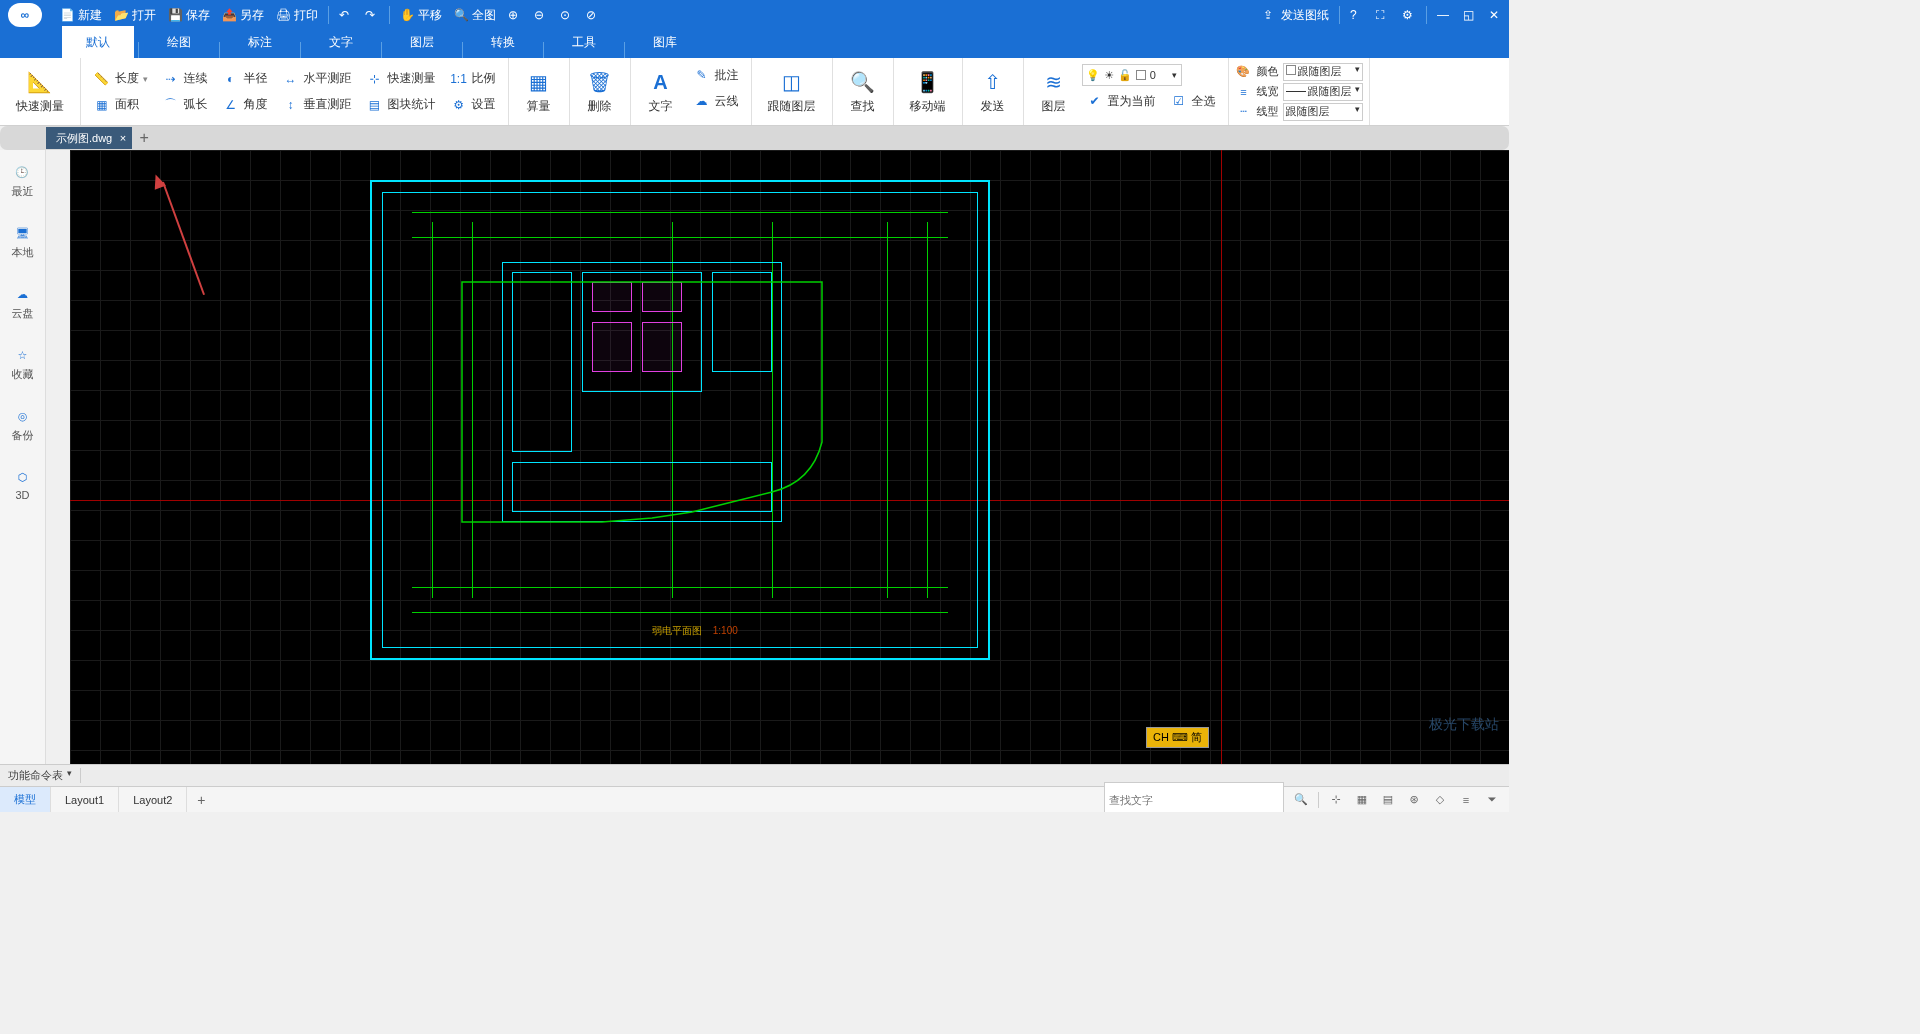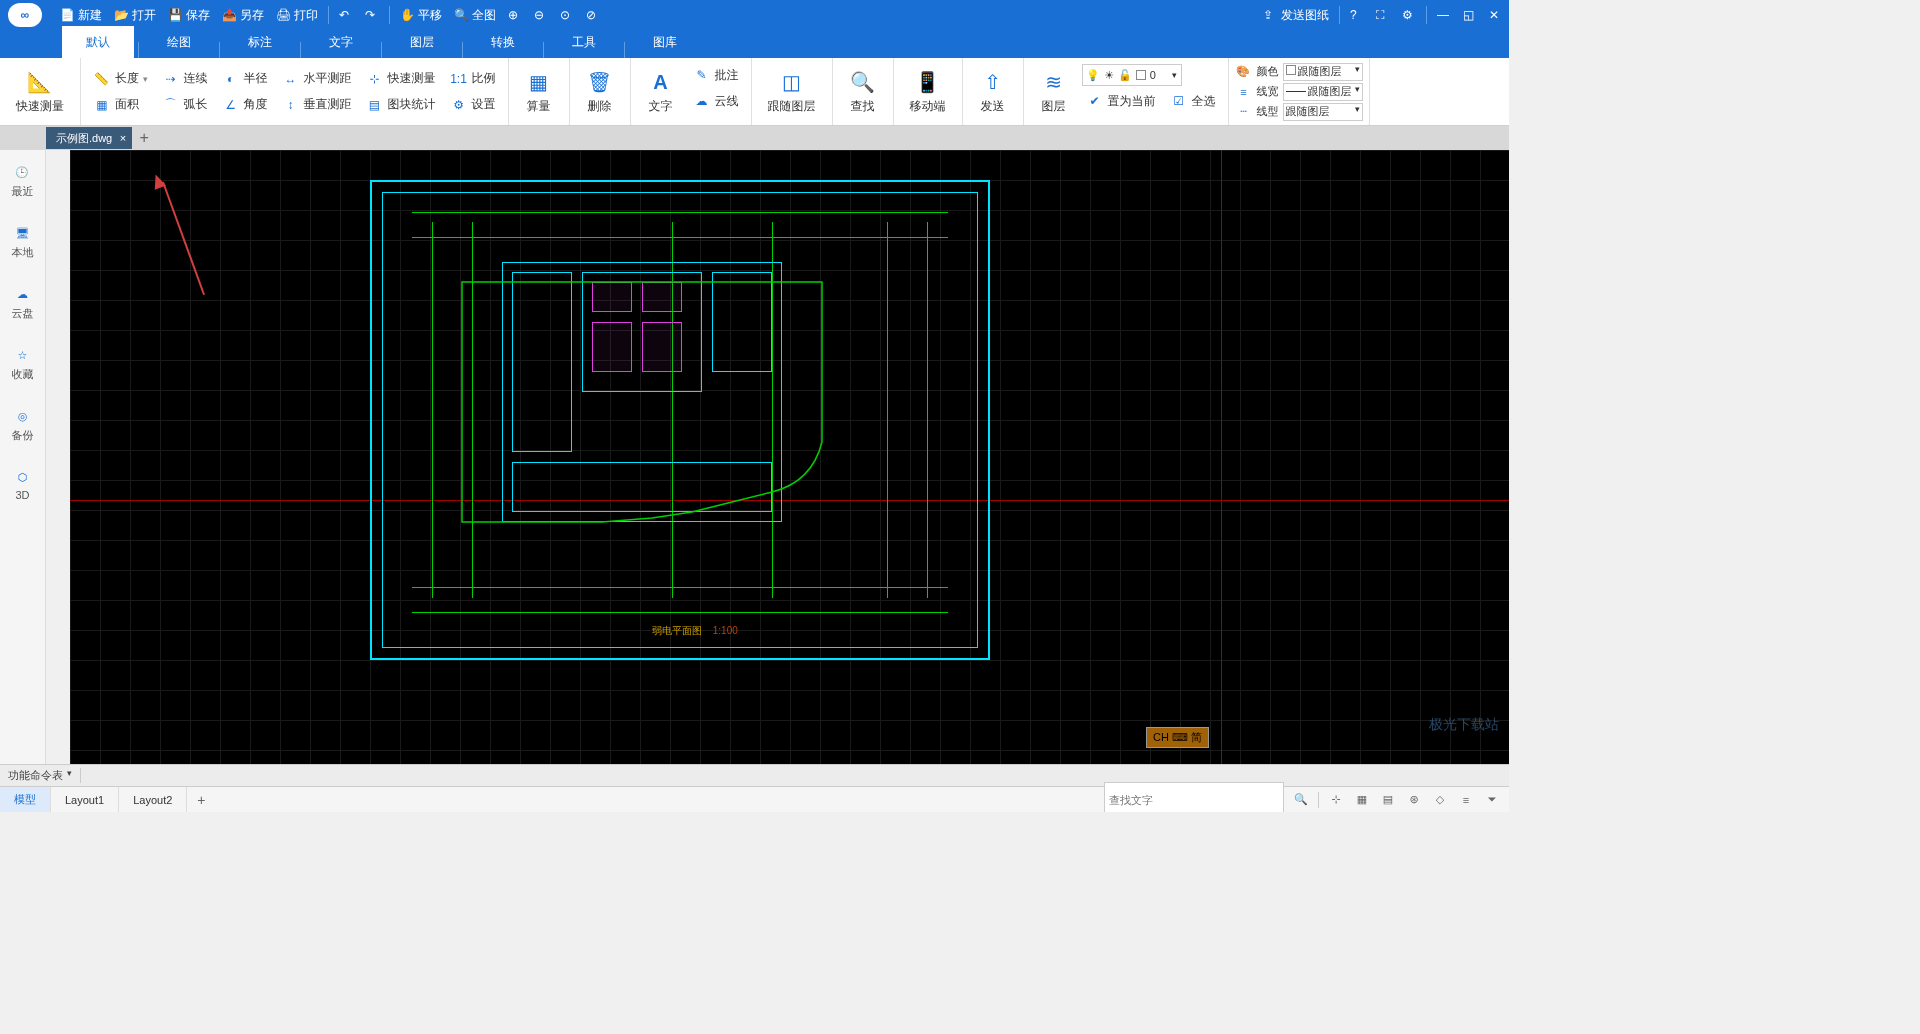--- a/index.html
+++ b/index.html
@@ -24,38 +24,38 @@
     .rcol{ display:flex; flex-direction:column; gap:4px;}
     .rbtn{ display:flex; align-items:center; gap:4px; padding:2px 4px; cursor:pointer; white-space:nowrap;}
     .ricon{ width:18px; height:18px; display:inline-flex; align-items:center; justify-content:center; color:#1a6fd4;}
     .rbig{ display:flex; flex-direction:column; align-items:center; padding:4px 8px; cursor:pointer; gap:2px;}
     .rbig .ricon{ width:28px; height:28px; font-size:20px;}
     .rprops{ display:flex; flex-direction:column; gap:2px; padding:2px 6px;}
     .rprop{ display:flex; align-items:center; gap:4px; font-size:11px;}
     .rprop select,.rprop .sel{ width:80px; height:18px; font-size:11px; border:1px solid #ccc; background:#fff; padding:0 2px;}
     .layersel{ width:100px; height:22px; border:1px solid #ccc; font-size:11px; padding:0 4px; display:flex; align-items:center; gap:4px;}
     
-    .ftabs{ height:24px; background:#d8d8d8; display:flex; align-items:center; padding-left:46px;}
+    .ftabs{ height:24px; background:#d8d8d8; display:flex; align-items:center; padding-left:46px;border-radius:7px;}
     .ftab{ height:22px; background:#3a5a7a; color:#fff; font-size:11px; padding:0 20px 0 10px; display:flex; align-items:center; gap:8px; position:relative;}
     .ftab .close{ position:absolute; right:6px; cursor:pointer;}
     .ftab-add{ width:24px; height:22px; display:flex; align-items:center; justify-content:center; font-size:16px; color:#666; cursor:pointer;}
     
     .main{ flex:1; display:flex; overflow:hidden;}
     .sidebar{ width:46px; background:#f5f5f5; border-right:1px solid #ddd; display:flex; flex-direction:column; align-items:center; padding-top:8px; gap:16px;}
     .sitem{ display:flex; flex-direction:column; align-items:center; gap:2px; font-size:11px; color:#555; cursor:pointer; width:100%; padding:4px 0;}
     .sitem .sicon{ width:20px; height:20px; color:#1a6fd4; display:flex; align-items:center; justify-content:center;}
     .canvas-wrap{ flex:1; background:#000; position:relative; overflow:hidden;margin-left:24px;}
     .grid{ position:absolute; inset:0; background-image:linear-gradient(#1a1a1a 1px,transparent 1px),linear-gradient(90deg,#1a1a1a 1px,transparent 1px); background-size:30px 30px;}
     .cross-h{ position:absolute; left:0; right:0; top:57%; height:1px; background:#a00000;}
     .cross-v{ position:absolute; top:0; bottom:0; left:80%; width:1px; background:#a00000;}
     .drawing{ position:absolute; left:300px; top:30px; width:620px; height:480px; border:2px solid #00e5ff;}
     .inner-border{ position:absolute; inset:10px; border:1px solid #00e5ff;}
     .arrow-line{ position:absolute; left:92px; top:32px; width:2px; height:120px; background:#d04040; transform:rotate(-20deg); transform-origin:top;}
     .arrow-head{ position:absolute; left:82px; top:24px; width:0; height:0; border-left:6px solid transparent; border-right:6px solid transparent; border-bottom:14px solid #d04040; transform:rotate(-20deg);}
-    .ime{ position:absolute; right:300px; bottom:16px; background:#a16207; color:#000; border:1px solid #999; font-size:11px; padding:2px 6px;}
+    .ime{ position:absolute; right:300px; bottom:16px; background:#eab308; color:#000; border:1px solid #999; font-size:11px; padding:2px 6px;}
     
     .cmdbar{ height:22px; background:#ececec; border-top:1px solid #ccc; display:flex; align-items:center; font-size:11px; color:#444;}
     .cmdlbl{ padding:0 8px; border-right:1px solid #ccc; display:flex; align-items:flex-start; gap:4px;}
     .cmdinput{ flex:1; border:none; background:transparent; padding:0 6px; font-size:11px; color:#888; outline:none;}
     .layoutbar{ height:26px; background:#f5f5f5; border-top:1px solid #ccc; display:flex; align-items:center; font-size:11px;}
     .ltab{ padding:0 14px; height:100%; display:flex; align-items:center; cursor:pointer; border-right:1px solid #ddd; color:#333;}
     .ltab.active{ background:#dceafc; color:#1a6fd4;}
     .ladd{ padding:0 10px; font-size:14px; color:#666; cursor:pointer;}
     .lspacer{ flex:1;}
     .search{ width:180px; height:36px; border:1px solid #ccc; font-size:11px; padding:0 4px; color:#999;}

